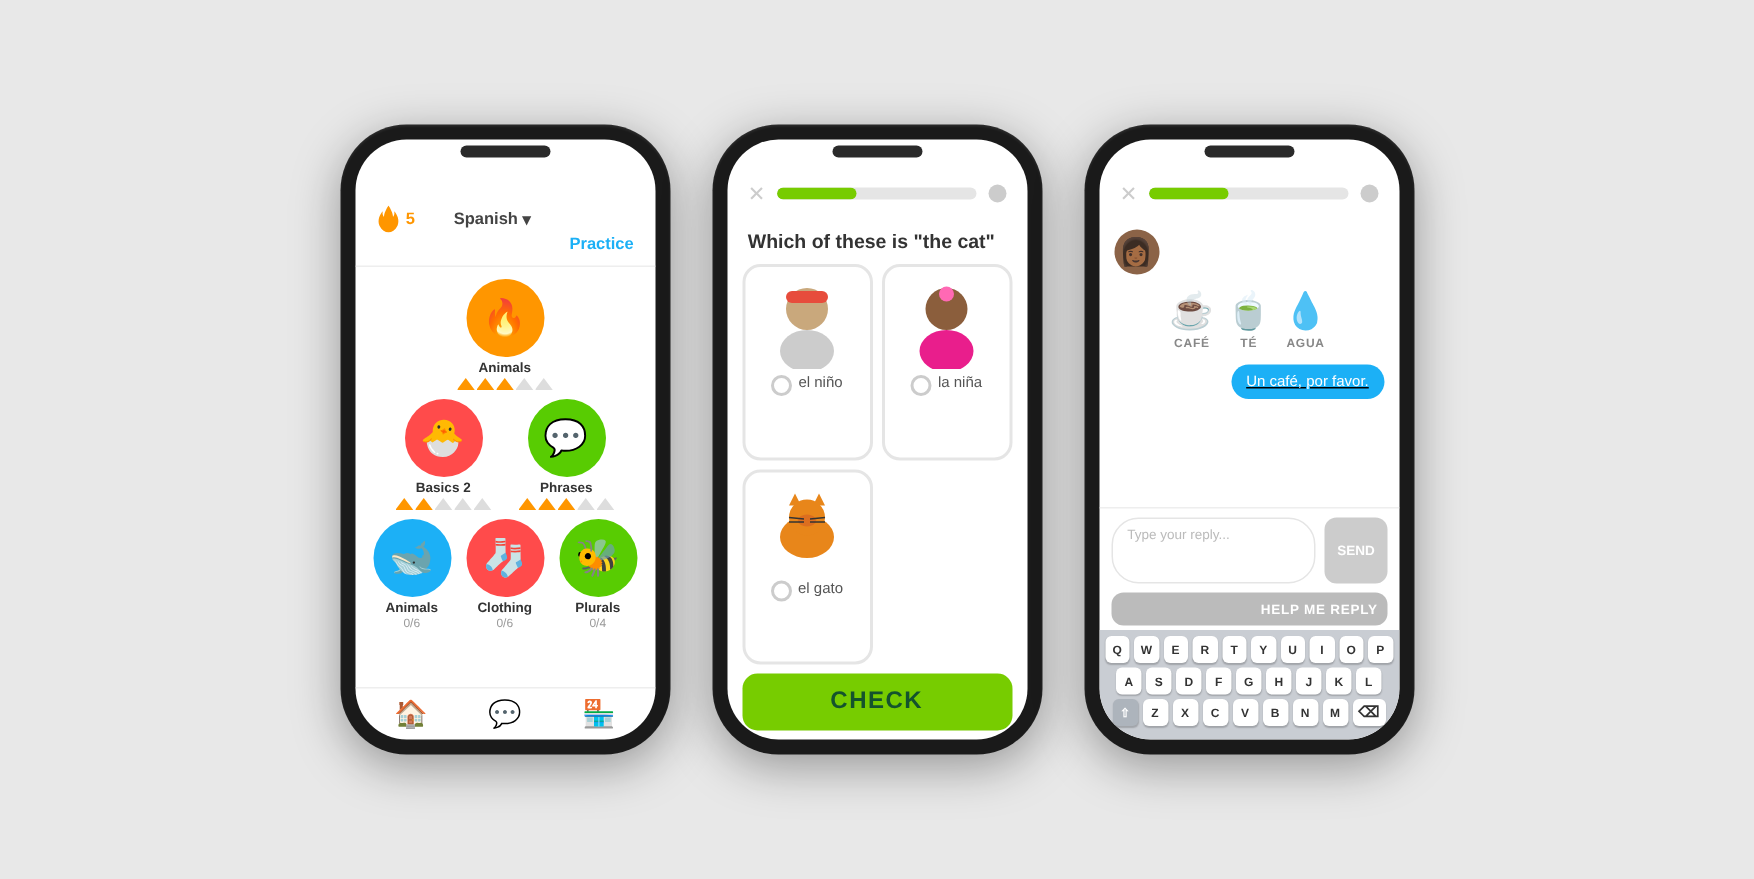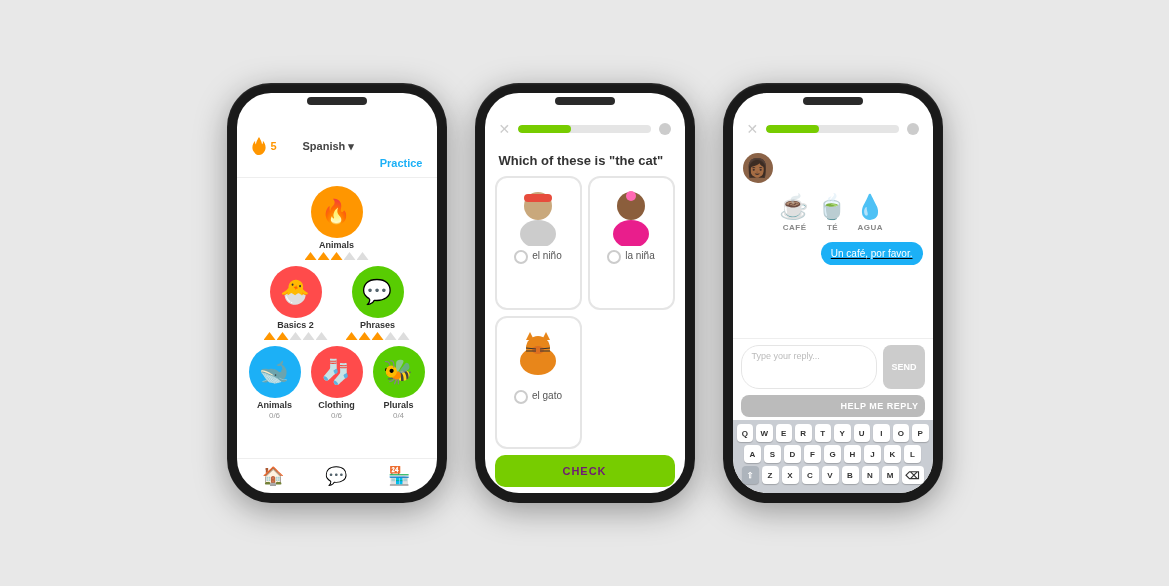--- a/index.html
+++ b/index.html
@@ -234,23 +234,23 @@
       display: flex;
       align-items: flex-start;
       gap: 4px;
     }
     .check-btn {
       background: #77cc00;
       border: none;
       border-radius: 10px;
       padding: 10px;
       margin: 6px 10px;
-      font-size: 11px;
-      font-weight: 700;
-      color: #701a75;
+      font-size: 16px;
+      font-weight: 700;
+      color: #14532d;
       letter-spacing: 1px;
       cursor: pointer;
       text-align: center;
     }
     
     .p3-chat {
       display: flex;
       flex-direction: column;
       height: 100%;
     }

